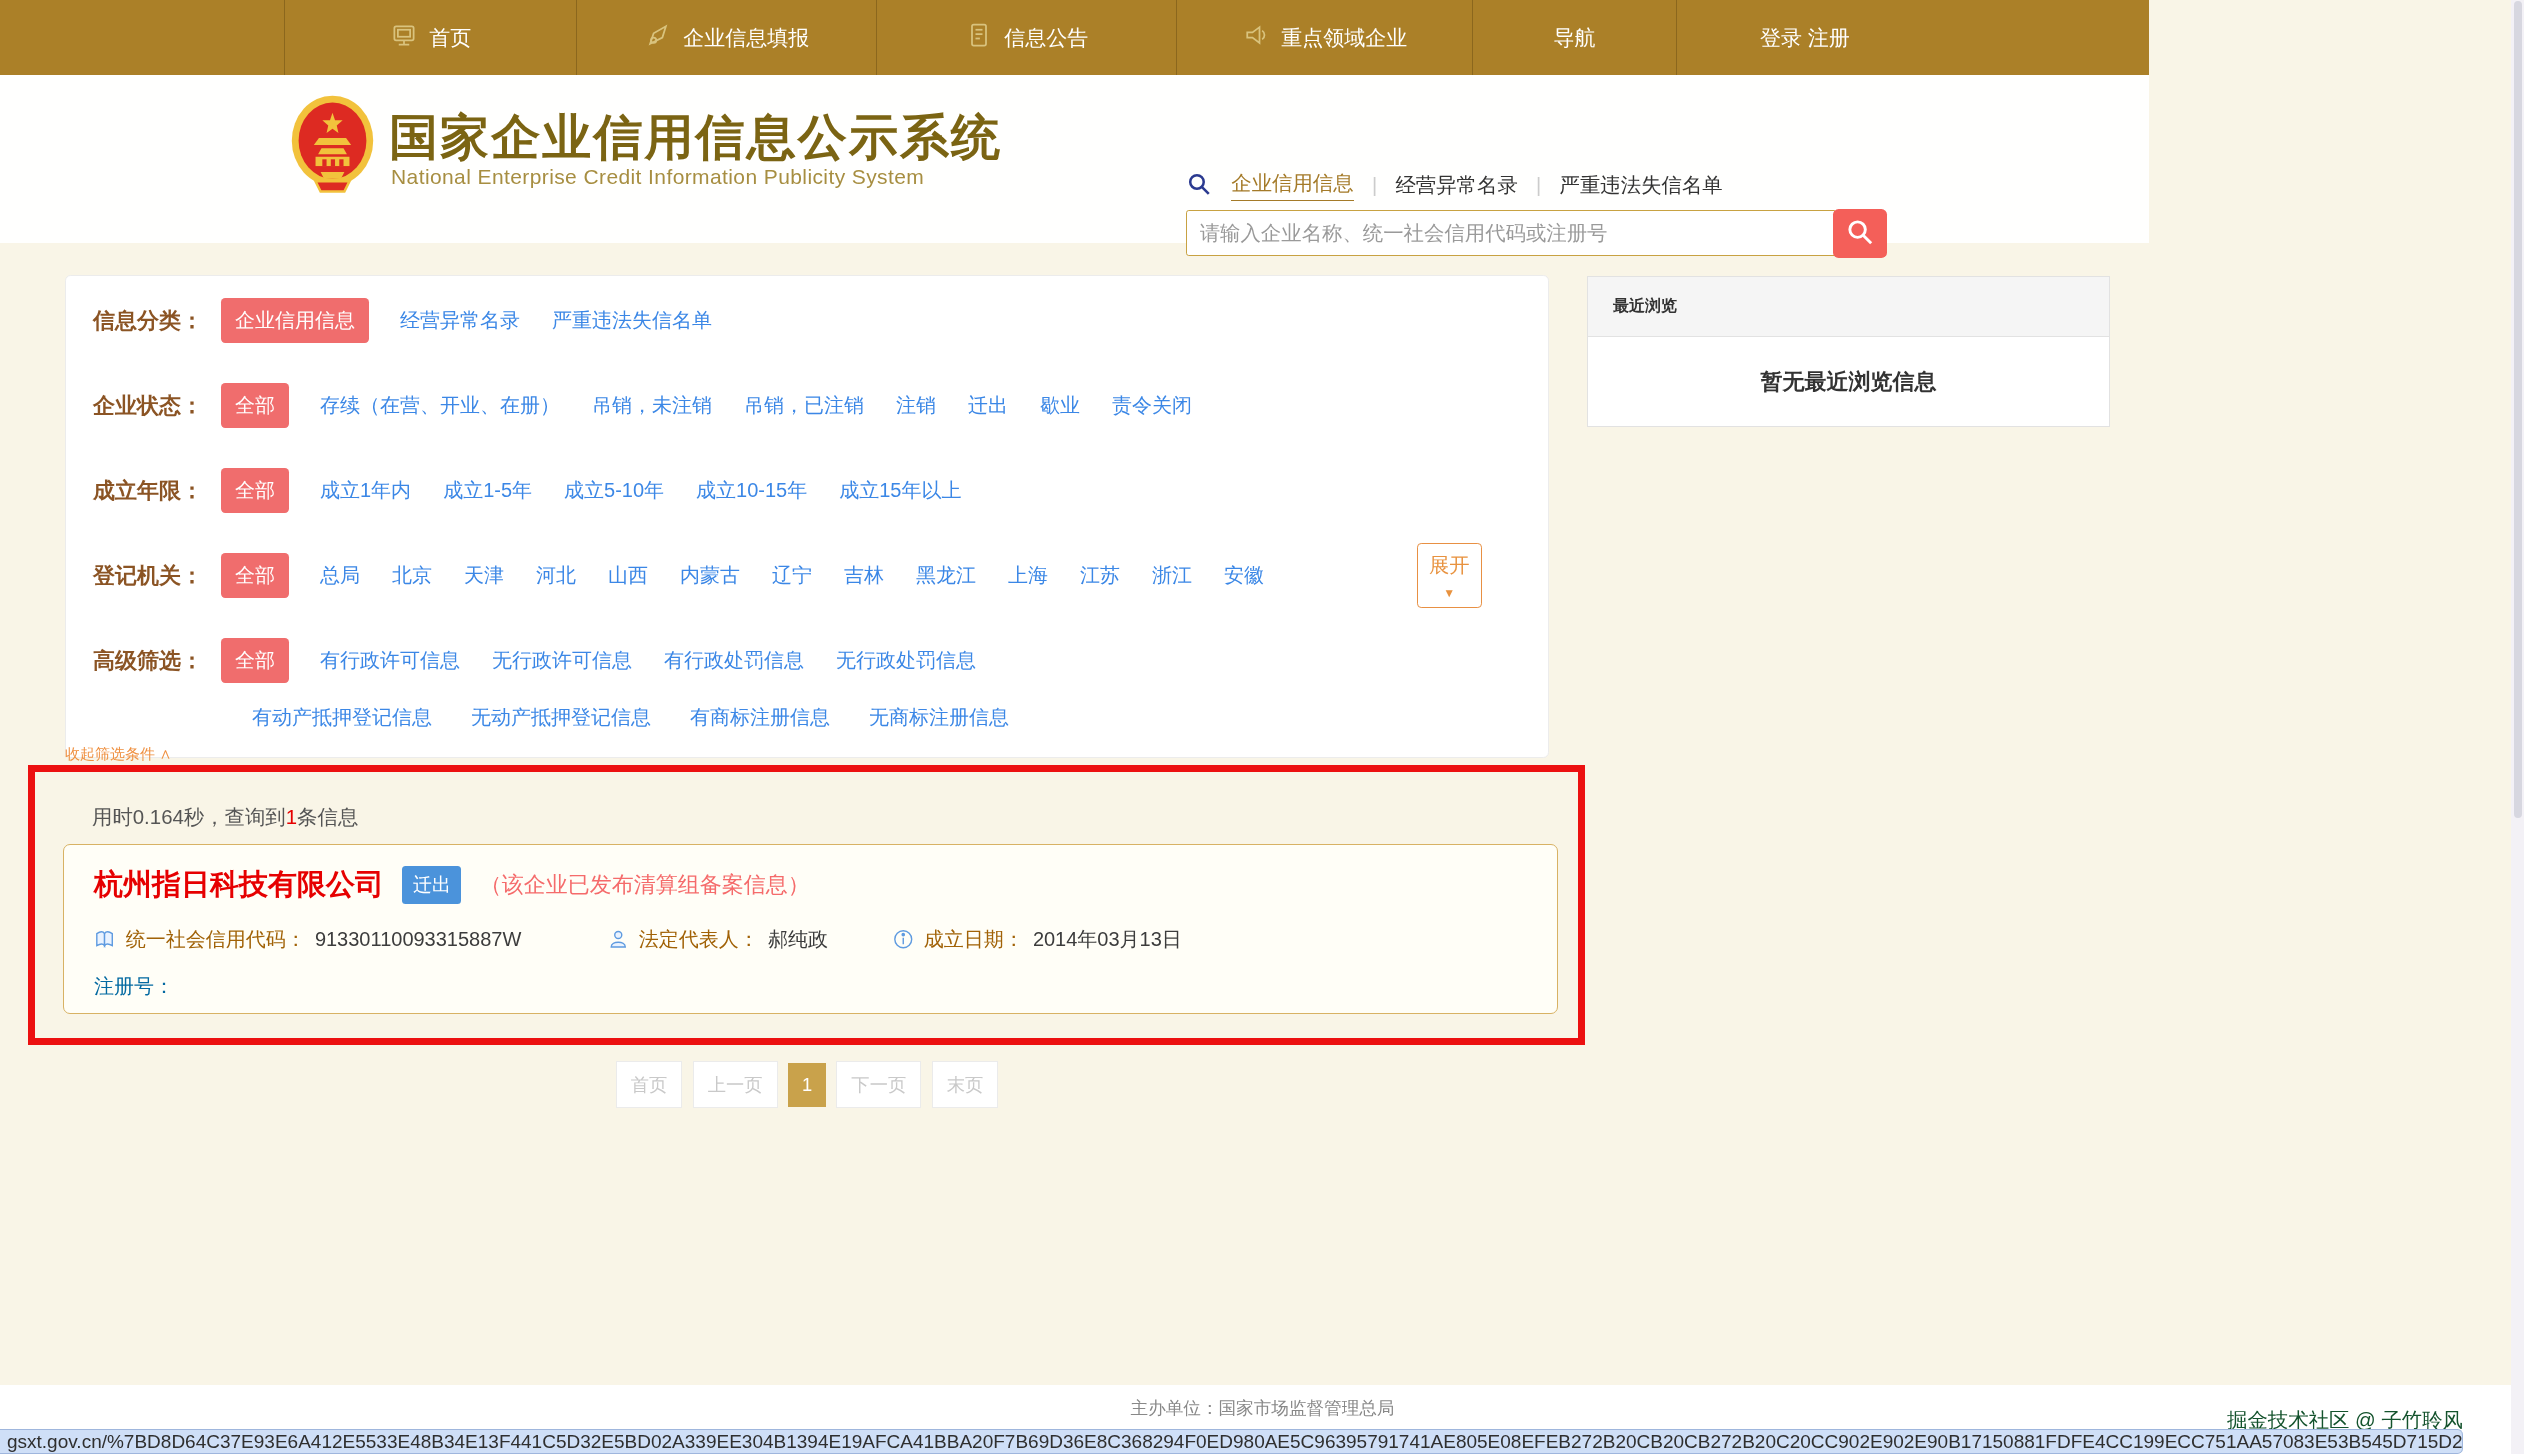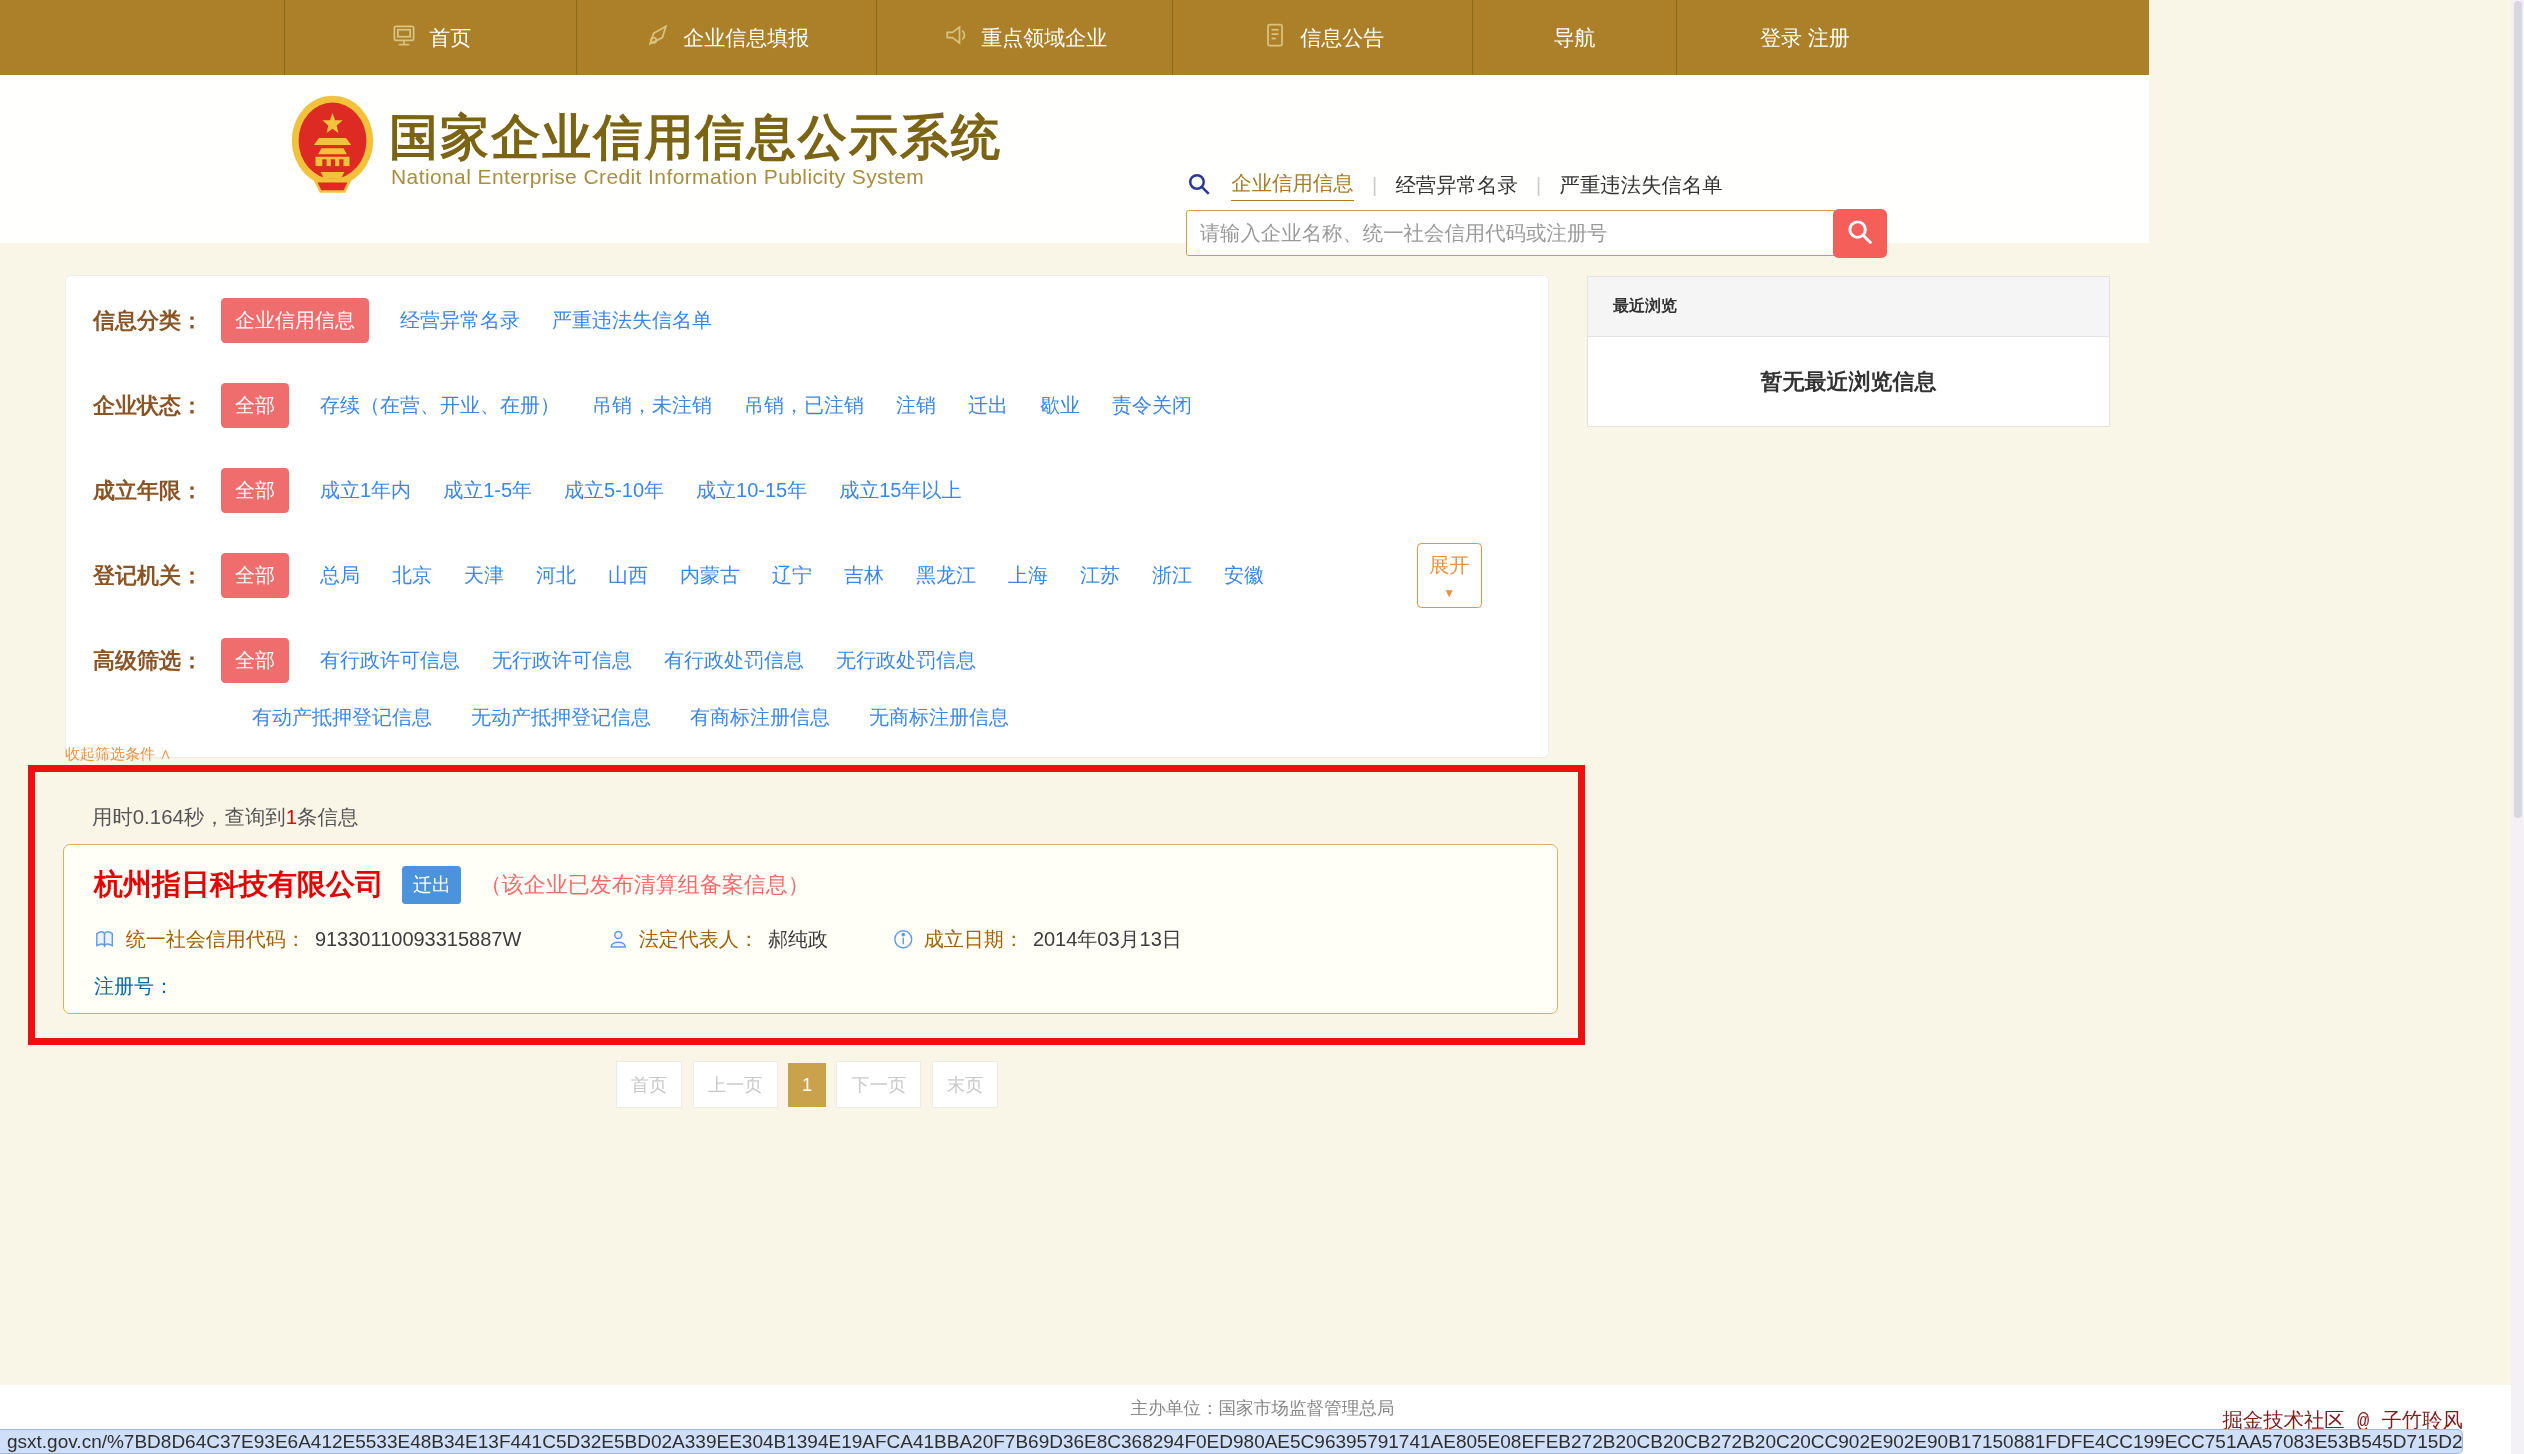--- a/index.html
+++ b/index.html
@@ -91,22 +91,22 @@
   .pagination { position:absolute; left:65px; top:1061px; width:1484px;
     display:flex; justify-content:center; align-items:center; gap:10.6px; }
   .pg-btn { background:#fff; border:0.7px solid #ebebeb; color:#c9c9c9; font-size:18.3px;
     padding:10px 14px; cursor:default; }
   .pg-btn.active { background:#c9a24b; color:#fff; border-color:#c9a24b; padding:10px 12.7px; cursor:pointer; }
 
   
   .footer { position:absolute; left:0; top:1385px; width:2525px; height:69px; background:#fff; }
   .footer-line1 { margin-top:11.3px; text-align:center; font-size:17.6px; color:#888; }
   .footer-line2 { margin-top:10px; text-align:center; font-size:17px; color:#999; }
-  .watermark { position:absolute; right:62px; top:1406px; font-size:20.4px; color:#7f1d1d;
-    text-shadow:0.7px 0.7px 0 #fff; z-index:60;font-family:Liberation Mono, monospace; }
+  .watermark { position:absolute; right:62px; top:1406px; font-size:20.4px; color:#14532d;
+    text-shadow:0.7px 0.7px 0 #fff; z-index:60; }
 
   
   .statusbar { position:absolute; left:0; top:1429px; width:2463px; height:25px;
     background:#cfdff7; border:0.7px solid #9fb6dd; border-left:none; border-radius:0 5.6px 5.6px 0;
     display:flex; align-items:center; padding-left:7px; overflow:hidden; z-index:70; }
   .statusbar span { font-size:19px; color:#2f2f2f; white-space:nowrap; }
 
   
   .scrollbar-track { position:absolute; right:0; top:0; width:14px; height:1454px; background:#f3f1f6; z-index:80; }
   .scrollbar-thumb { position:absolute; left:2.8px; top:1.4px; width:8.5px; height:817px; background:#d7d7e0; border-radius:4.2px; }
@@ -129,39 +129,39 @@
   </div>
   <div class="nav-item w-fill">
     <span>
       <svg width="28" height="28" viewBox="0 0 32 32">
           <path d="M7 26 L11 14 L25 6 L21 19 Z"></path>
           <circle cx="11" cy="22" r="3"></circle>
         </svg>
     </span>
     <span>企业信息填报</span>
   </div>
-  <div class="nav-item w-key">
-    <span>
-      <svg width="28" height="28" viewBox="0 0 32 32">
-          <path d="M6 13 L12 13 L20 7 L20 25 L12 19 L6 19 Z"></path>
-          <path d="M23 11 a6 6 0 0 1 0 10"></path>
-        </svg>
-    </span>
-    <span>重点领域企业</span>
-  </div>
   <div class="nav-item w-notice">
     <span>
       <svg width="28" height="28" viewBox="0 0 32 32">
           <rect x="8" y="4" width="16" height="24" rx="2"></rect>
           <line x1="12" y1="10" x2="20" y2="10"></line>
           <line x1="12" y1="15" x2="20" y2="15"></line>
           <line x1="12" y1="20" x2="17" y2="20"></line>
         </svg>
     </span>
     <span>信息公告</span>
+  </div>
+  <div class="nav-item w-key">
+    <span>
+      <svg width="28" height="28" viewBox="0 0 32 32">
+          <path d="M6 13 L12 13 L20 7 L20 25 L12 19 L6 19 Z"></path>
+          <path d="M23 11 a6 6 0 0 1 0 10"></path>
+        </svg>
+    </span>
+    <span>重点领域企业</span>
   </div>
   <div class="nav-item w-nav">
     <span>导航</span>
   </div>
   <div class="nav-item w-login">
     <span>登录  注册</span>
   </div>
 </div>
 
 <div class="header">

